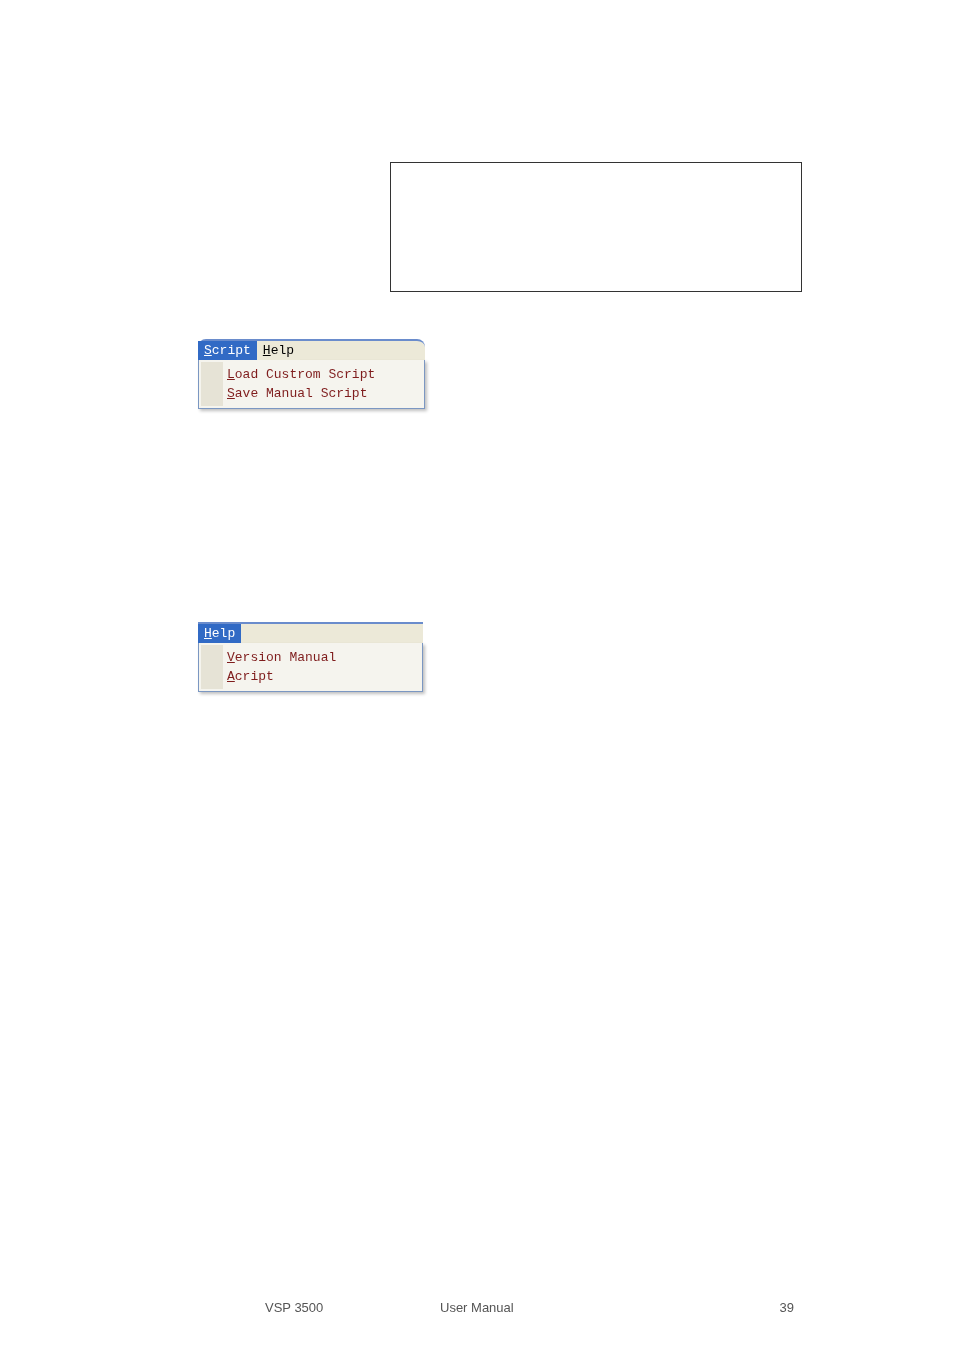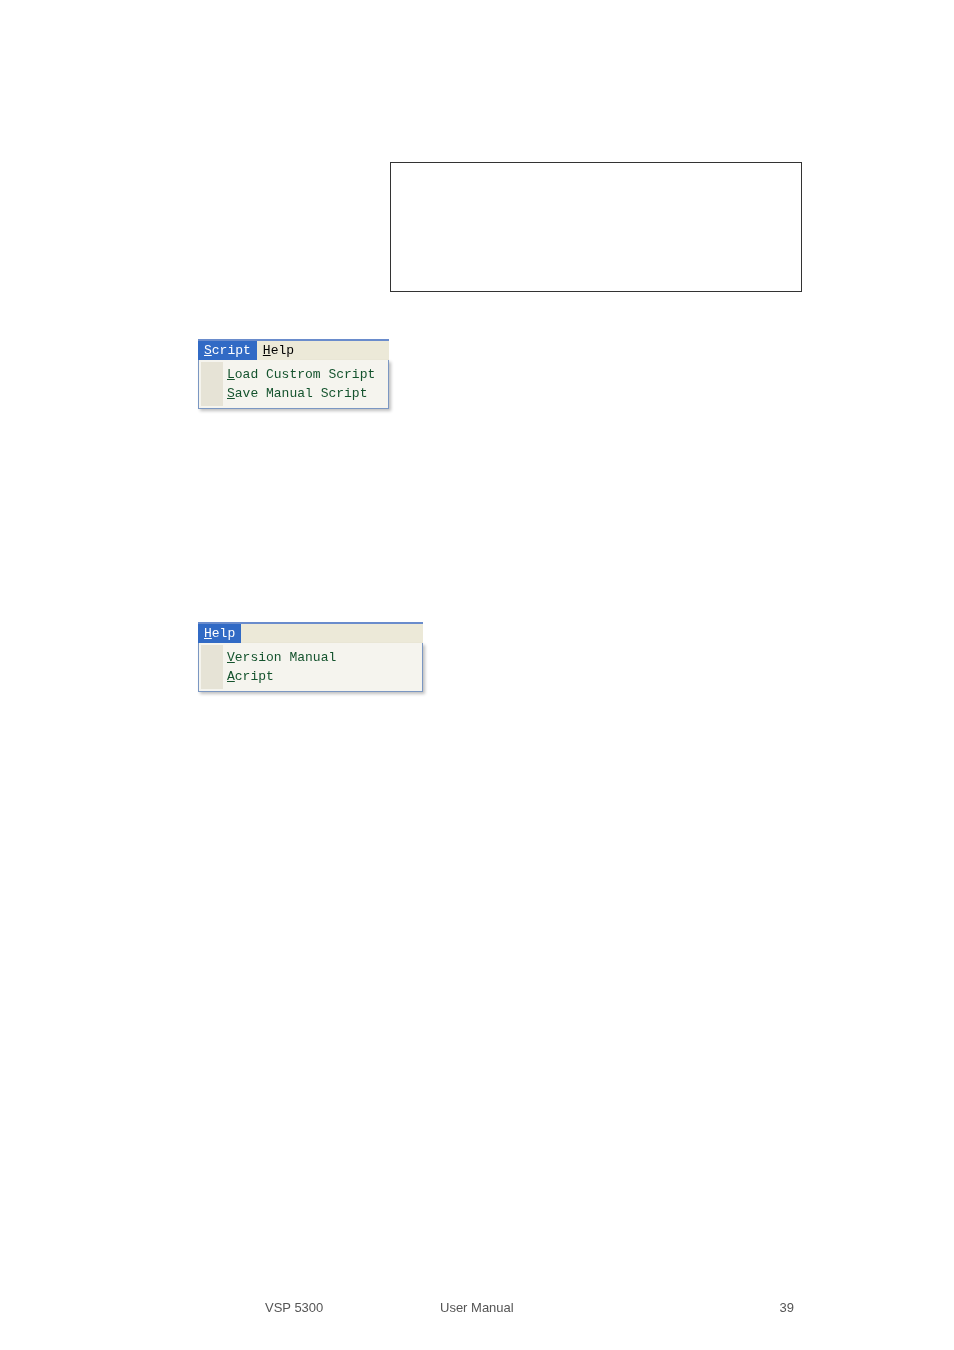--- a/index.html
+++ b/index.html
@@ -57,29 +57,30 @@
     width: 22px;
     background: #e6e3d6;
   }
   .dropdown-items {
     flex: 1;
     padding: 3px 6px 3px 4px;
   }
   .dropdown-item {
     padding: 2px 0;
     white-space: nowrap;
-    color: #14532d;
+    color: #7f1d1d;
   }
   .underline-first {
     text-decoration: underline;
   }
   .screenshot1 {
     left: 198px;
     top: 339px;
-    width: 191px;
+    width: 227px;
+    border-radius: 8px;
   }
   .screenshot2 {
     left: 198px;
     top: 622px;
     width: 225px;
   }
   .footer {
     position: absolute;
     bottom: 50px;
     left: 0;
@@ -137,16 +138,16 @@
         </div>
         <div class="dropdown-item">
           <span class="underline-first">A</span><span>cript</span>
         </div>
       </div>
     </div>
   </div>
 </div>
 
 <div class="footer">
-  <span class="footer-left">VSP 5300</span>
+  <span class="footer-left">VSP 3500</span>
   <span class="footer-center">User Manual</span>
   <span class="footer-right">39</span>
 </div>
 
 </body></html>

